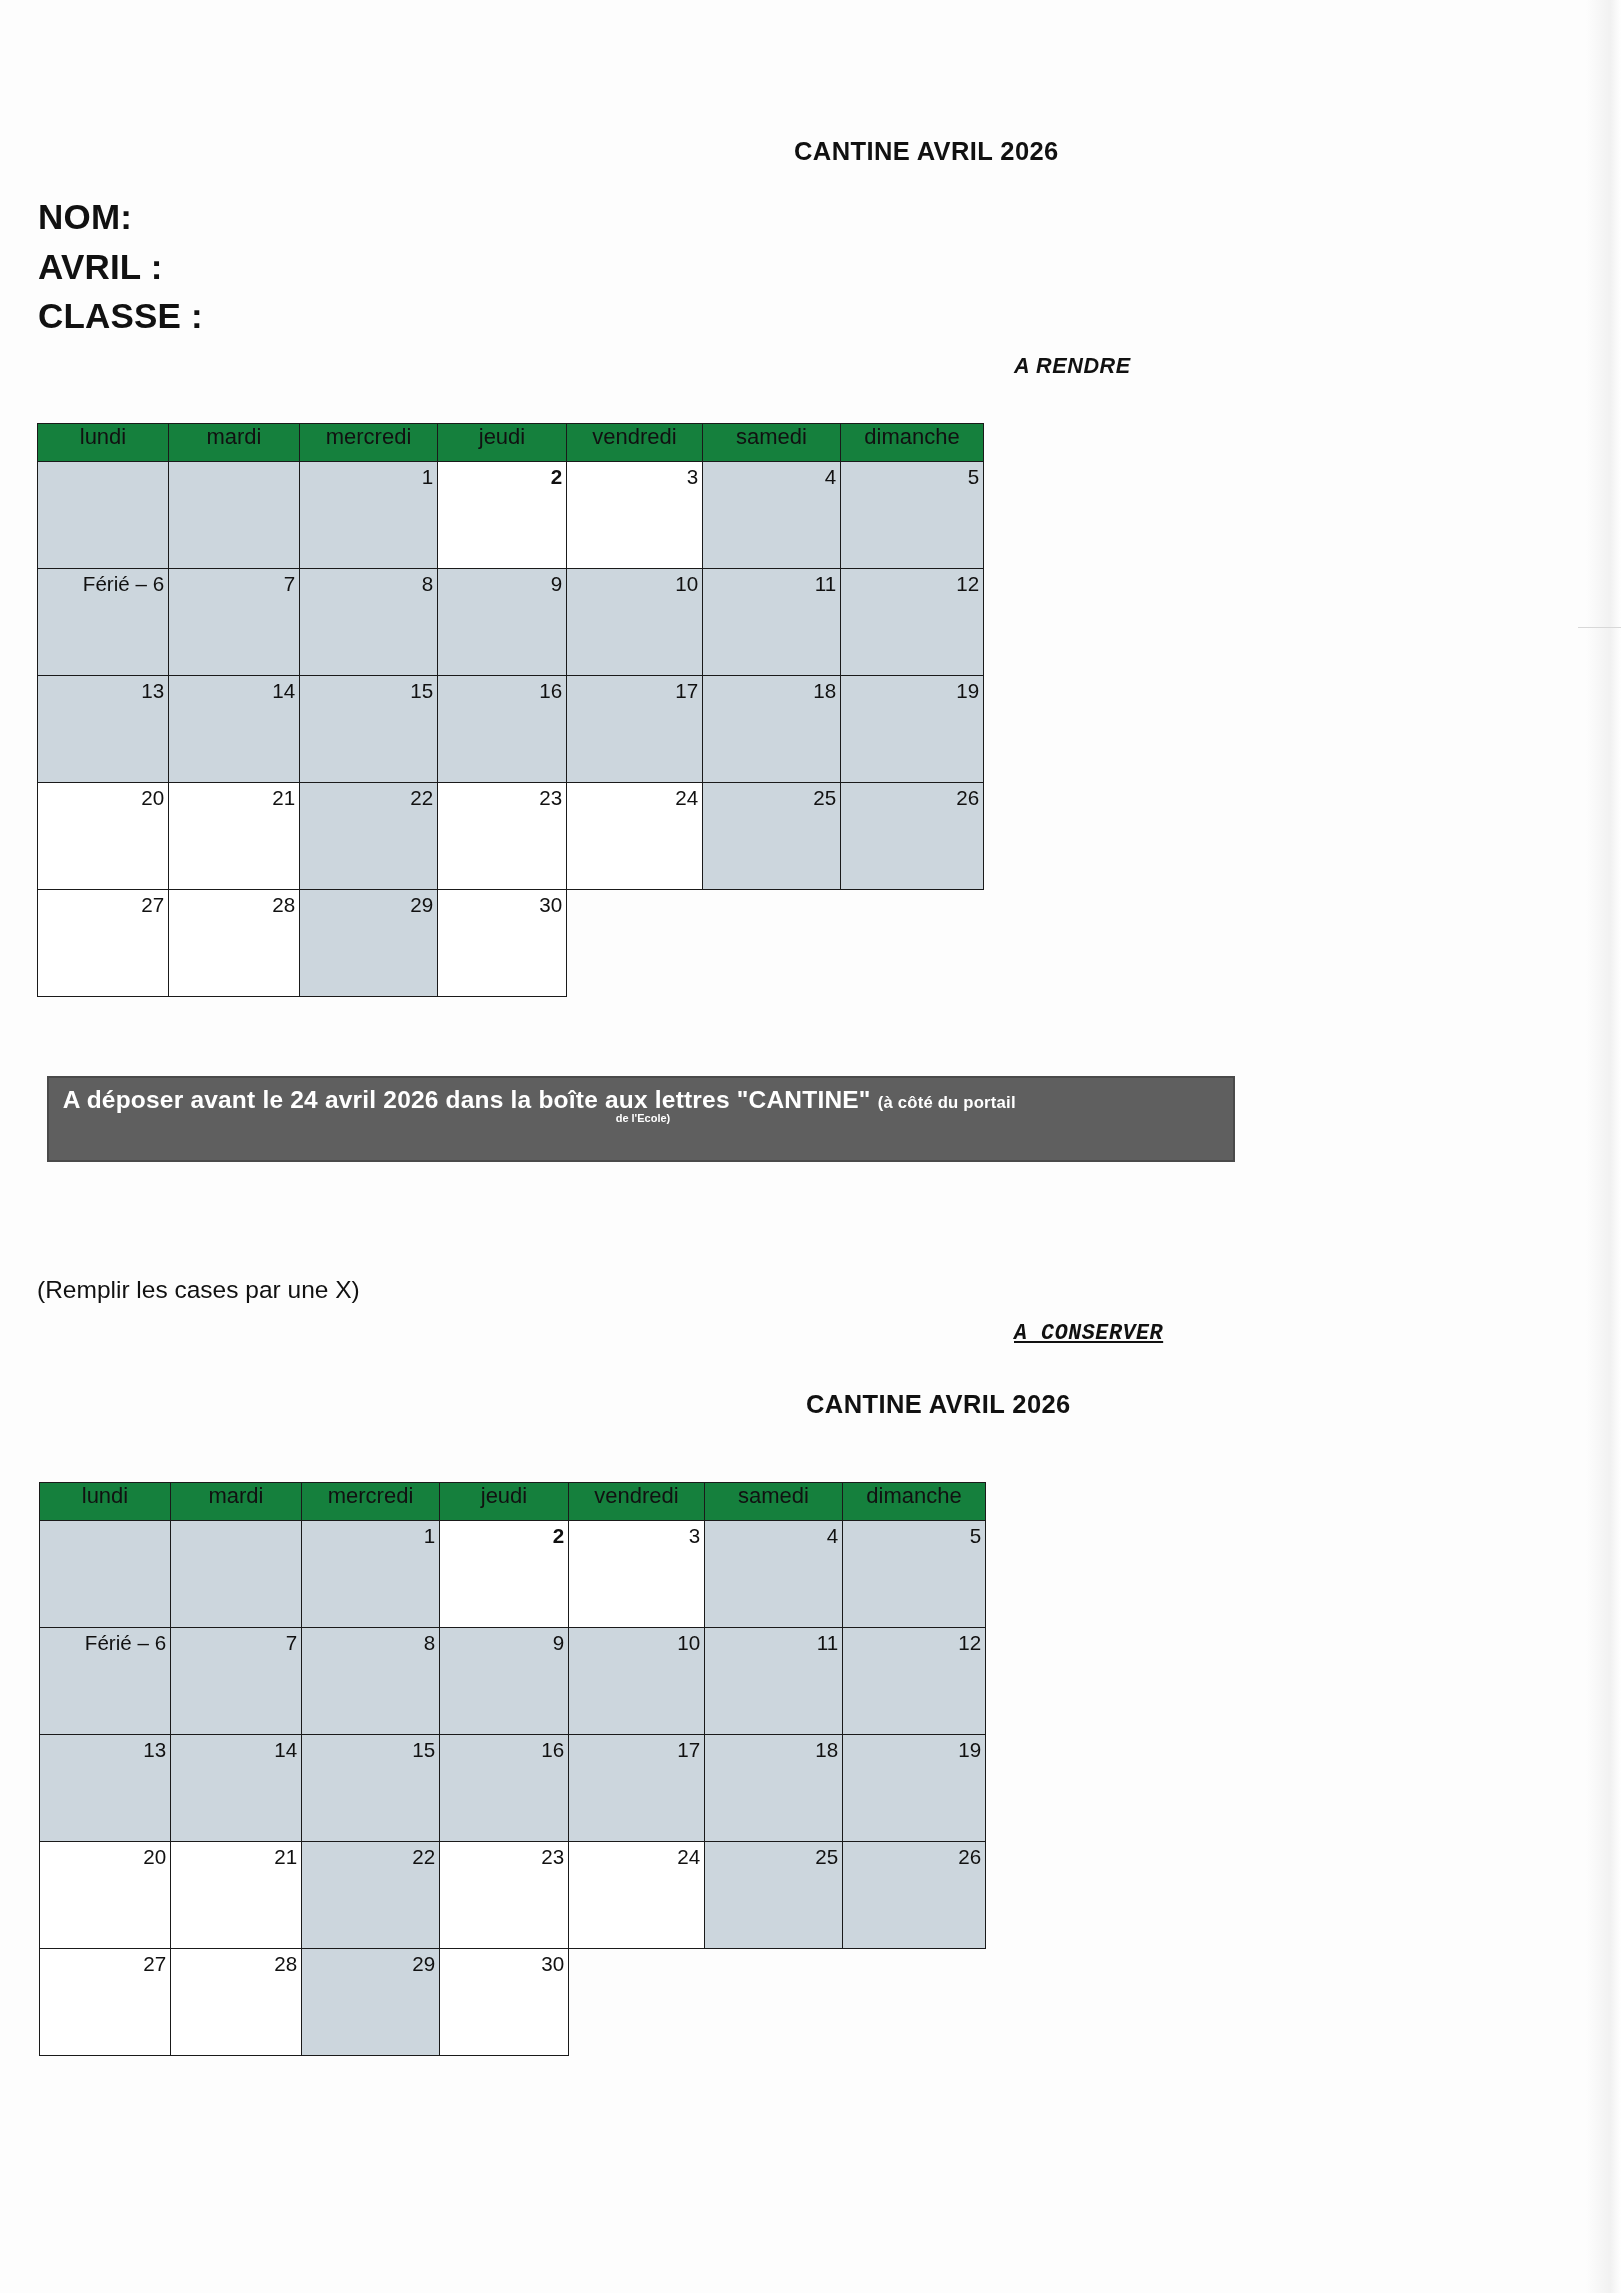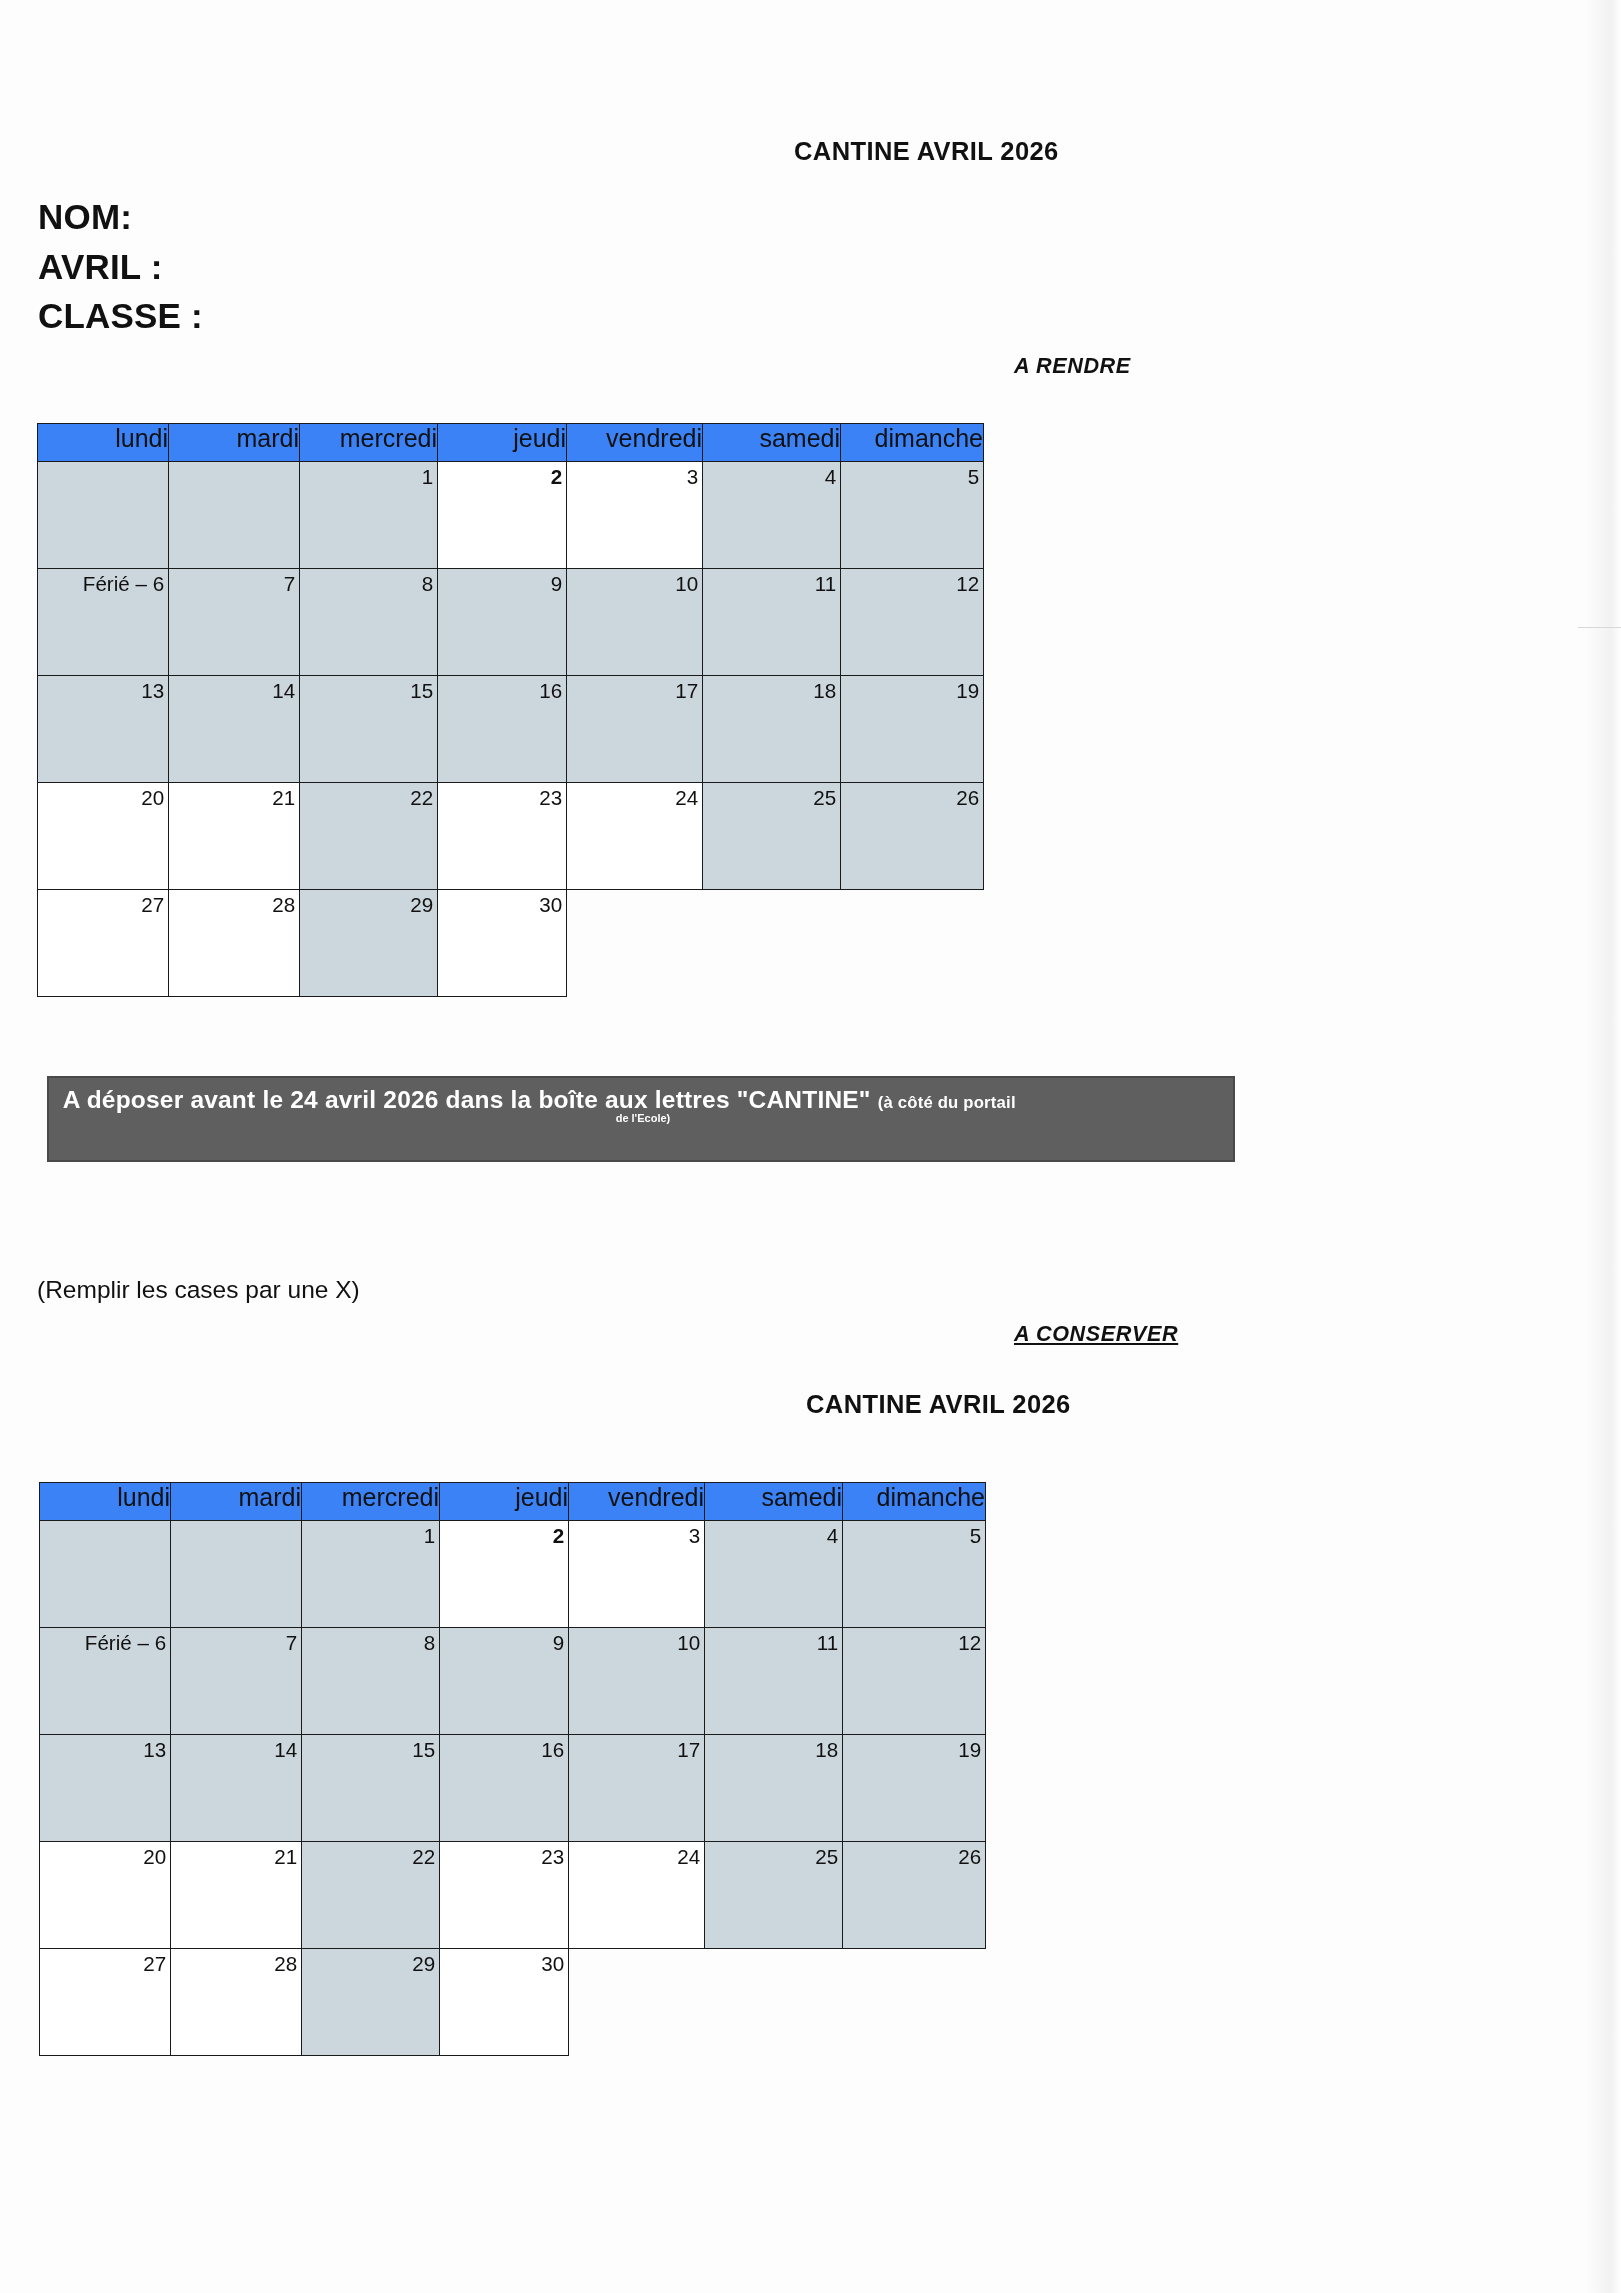--- a/index.html
+++ b/index.html
@@ -67,24 +67,24 @@
     border-collapse: collapse;
     table-layout: fixed;
   }
   .cal td, .cal th {
     border: 1.5px solid #1a1a1a;
     padding: 0;
     vertical-align: top;
   }
   .cal th {
     height: 37px;
-    font-size: 25px;
+    font-size: 22px;
     font-weight: normal;
-    text-align: right;
-    background: #3b82f6;
+    text-align: center;
+    background: #15803d;
   }
   .cal td {
     height: 106px;
     font-size: 20.6px;
     text-align: right;
     background: #ffffff;
     position: relative;
   }
   .cal td .num {
     display: block;
@@ -150,20 +150,21 @@
     font-size: 24.5px;
   }
   .a-conserver {
     position: absolute;
     left: 1014px; top: 1321px;
     font-size: 21.6px;
     font-weight: bold;
     font-style: italic;
     text-decoration: underline;
     letter-spacing: 0.6px;
+    font-family: Liberation Mono, monospace;
   }
   .title-bottom {
     position: absolute;
     left: 806px; top: 1390px;
     font-size: 25.5px;
     font-weight: bold;
     letter-spacing: 0.4px;
   }
 </style>
 </head>

